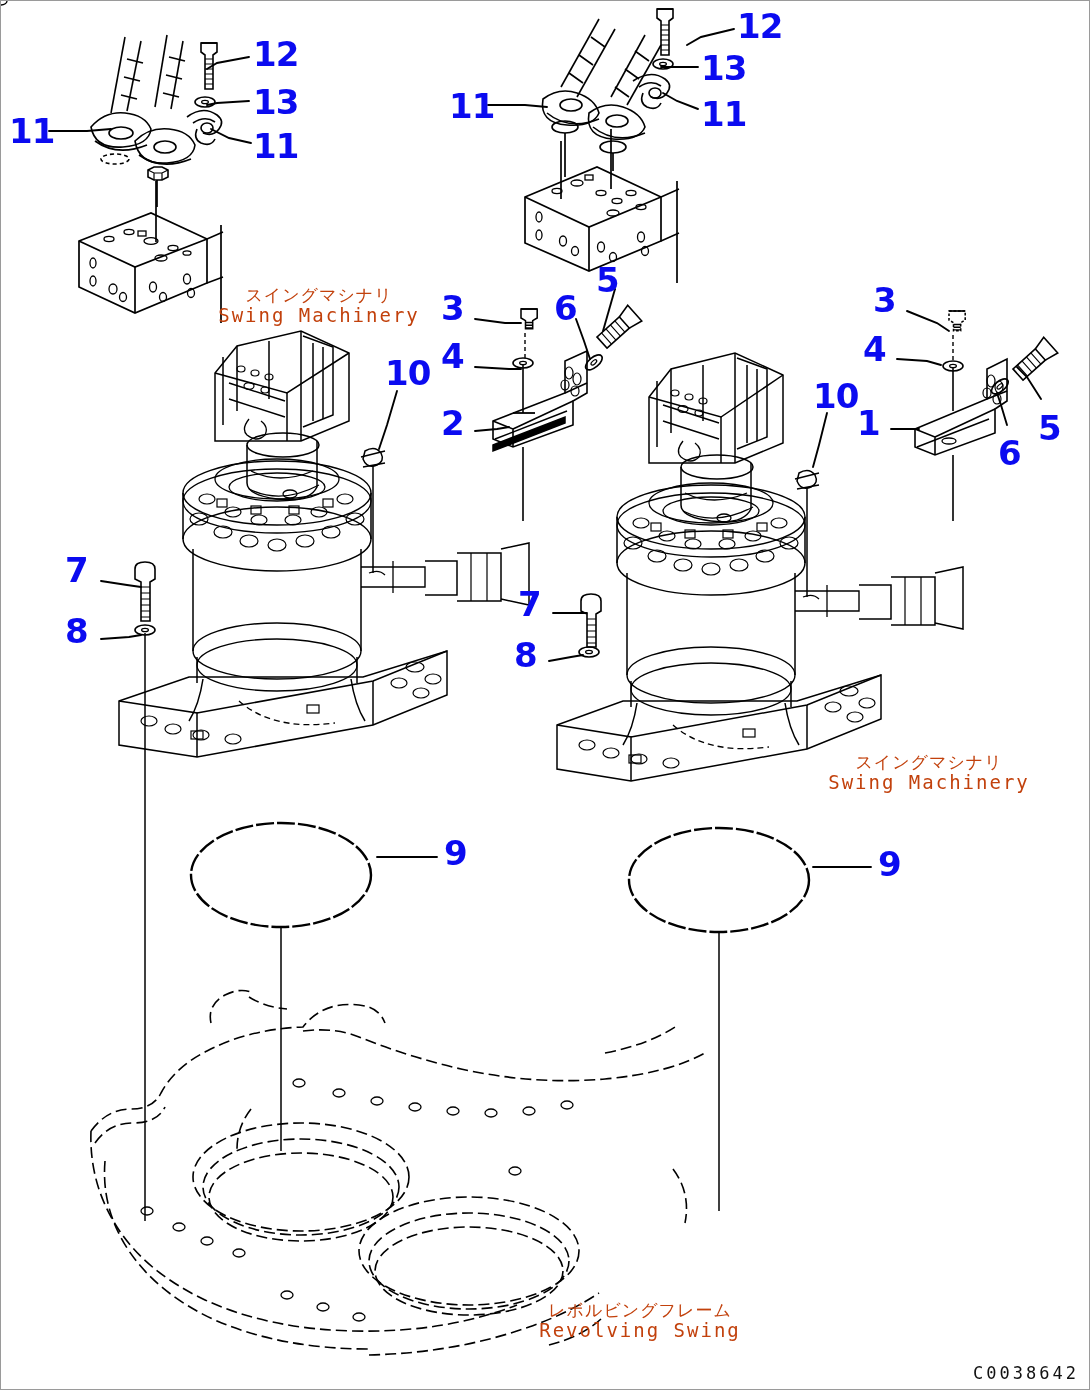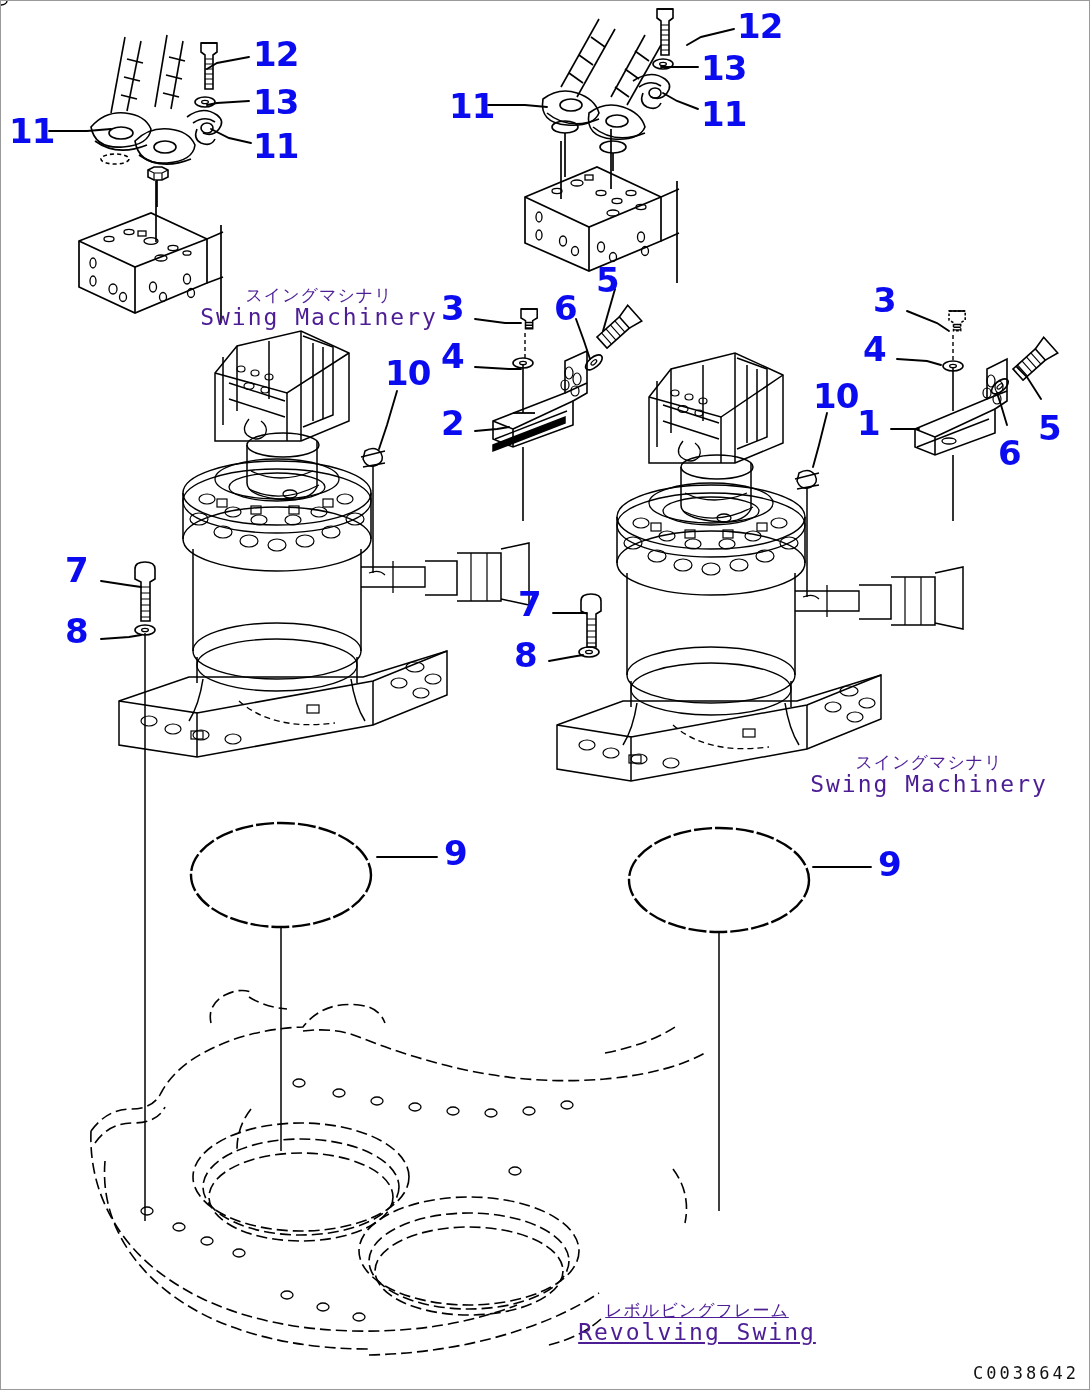--- a/index.html
+++ b/index.html
@@ -9,26 +9,26 @@
     box-sizing:border-box;border:1px solid #9a9a9a;overflow:hidden;
   }
   #svgroot{position:absolute;left:0;top:0;width:1090px;height:1390px;}
   .callout{
     position:absolute;color:#0b0bf0;font-weight:bold;
     font-family:"DejaVu Sans",sans-serif;
     font-size:34px;line-height:1;letter-spacing:-1px;
     white-space:nowrap;user-select:none;
   }
   .cap{
-    position:absolute;color:#4c1d95;white-space:nowrap;text-align:center;
+    position:absolute;color:#c2410c;white-space:nowrap;text-align:center;
     font-family:"DejaVu Sans Mono","Liberation Mono",monospace;
     line-height:1.12;
   }
   .cap .jp{display:block;font-size:17px;letter-spacing:1px;}
-  .cap .en{display:block;font-size:23px;letter-spacing:2px;}
+  .cap .en{display:block;font-size:19px;letter-spacing:2px;}
   #drawno{
     position:absolute;right:10px;bottom:6px;color:#111;
     font-family:"DejaVu Sans Mono","Liberation Mono",monospace;
     font-size:17px;letter-spacing:3px;white-space:nowrap;
   }
 </style>
 </head>
 <body>
 
 <div id="sheet">
@@ -526,21 +526,21 @@
   </svg>
 
   <div class="cap" style="left:318px;top:285px;transform:translateX(-50%);">
     <span class="jp">スイングマシナリ</span>
     <span class="en">Swing Machinery</span>
   </div>
   <div class="cap" style="left:928px;top:752px;transform:translateX(-50%);">
     <span class="jp">スイングマシナリ</span>
     <span class="en">Swing Machinery</span>
   </div>
-  <div class="cap" style="left:696px;top:1300px;transform:translateX(-50%);text-decoration:underline;">
+  <div class="cap" style="left:639px;top:1300px;transform:translateX(-50%);">
     <span class="jp">レボルビングフレーム</span>
     <span class="en">Revolving Swing</span>
   </div>
 
   <div id="callout-layer">
       <div class="callout" style="left: 8px; top: 113px; color: rgb(11, 11, 240);">11</div>
       <div class="callout" style="left: 252px; top: 36px; color: rgb(11, 11, 240);">12</div>
       <div class="callout" style="left: 252px; top: 84px; color: rgb(11, 11, 240);">13</div>
       <div class="callout" style="left: 252px; top: 128px; color: rgb(11, 11, 240);">11</div>
       <div class="callout" style="left: 448px; top: 88px; color: rgb(11, 11, 240);">11</div>

